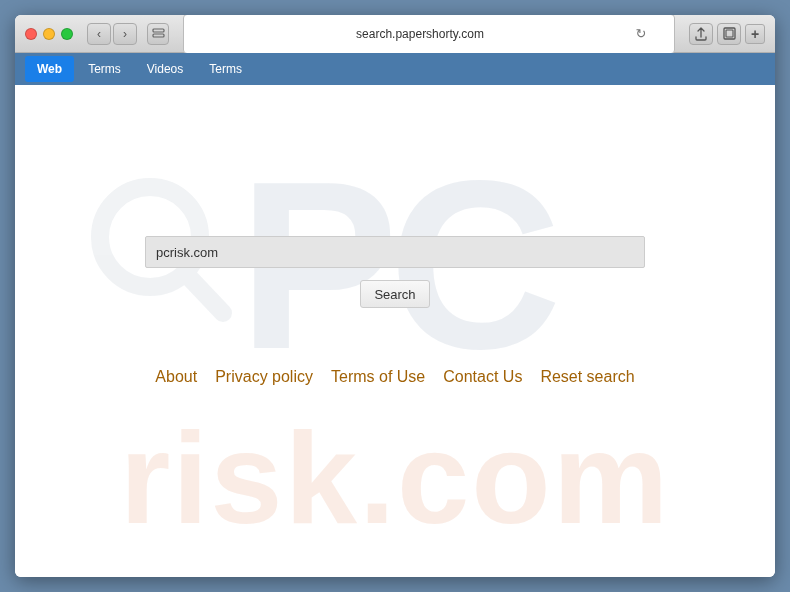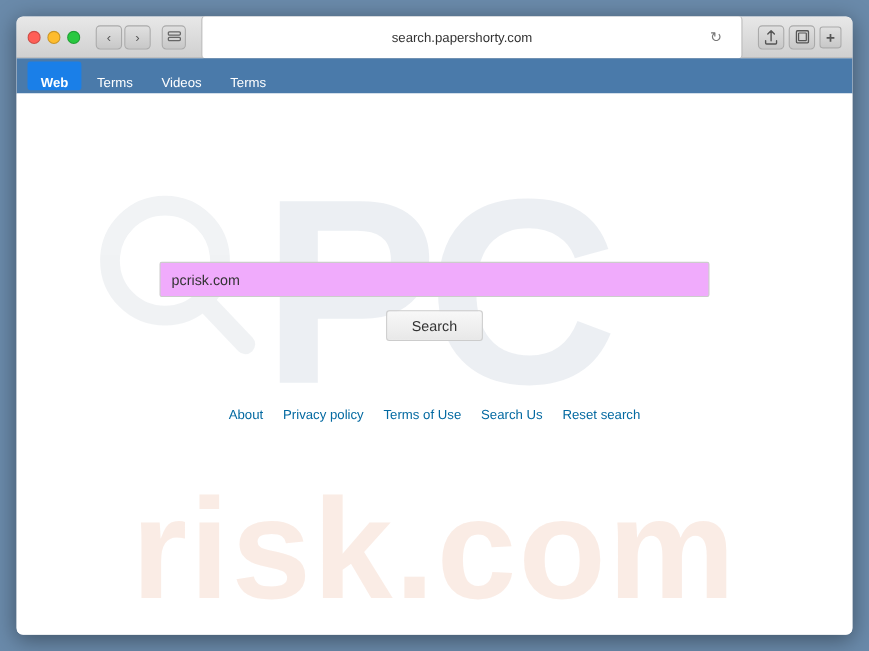--- a/index.html
+++ b/index.html
@@ -80,21 +80,21 @@
       margin-left: 2px;
     }
     .url-bar {
       flex: 1;
       height: 40px;
       background: #fff;
       border: 1px solid #bbb;
       border-radius: 4px;
       display: flex;
       align-items: center;
-      padding: 0 14px;
+      padding: 0 24px;
       font-size: 12px;
       color: #333;
       margin: 0 6px;
     }
     .url-text {
       flex: 1;
       text-align: center;
       font-size: 12px;
       color: #333;
     }
@@ -147,21 +147,21 @@
       display: flex;
       align-items: center;
       padding: 0 10px;
       gap: 2px;
       flex-shrink: 0;
     }
     .nav-tab {
       height: 26px;
       padding: 0 12px;
       display: flex;
-      align-items: flex-end;
+      align-items: center;
       font-size: 12px;
       color: #fff;
       cursor: pointer;
       border-radius: 3px;
       font-weight: 400;
     }
     .nav-tab.active {
       background: #1a7fe8;
       color: #fff;
       font-weight: 600;
@@ -194,21 +194,21 @@
       transform: translateX(-50%);
       font-size: 240px;
       font-weight: 900;
       color: rgba(200,210,220,0.35);
       letter-spacing: -10px;
       line-height: 1;
       font-family: Arial Black, sans-serif;
     }
     .watermark-risk {
       position: absolute;
-      bottom: 13px;
+      bottom: 34px;
       left: 50%;
       transform: translateX(-50%);
       font-size: 130px;
       font-weight: 900;
       color: rgba(240,200,180,0.35);
       letter-spacing: 2px;
       line-height: 1;
       font-family: Arial Black, sans-serif;
       white-space: nowrap;
     }
@@ -243,46 +243,46 @@
     }
     .search-input {
       width: 500px;
       height: 32px;
       border: 1px solid #ccc;
       border-radius: 2px;
       padding: 0 10px;
       font-size: 13px;
       color: #333;
       outline: none;
-      background: #f0abfc;
+      background: #e5e5e5;
     }
     .search-button {
-      width: 88px;
+      width: 70px;
       height: 28px;
       background: linear-gradient(to bottom, #f8f8f8, #e8e8e8);
       border: 1px solid #ccc;
       border-radius: 3px;
       font-size: 13px;
       color: #333;
       cursor: pointer;
       display: flex;
       align-items: center;
       justify-content: center;
     }
     
     .footer-links {
       position: relative;
       z-index: 2;
       display: flex;
       gap: 18px;
       margin-top: 60px;
     }
     .footer-link {
-      font-size: 12px;
-      color: #0369a1;
+      font-size: 16px;
+      color: #a16207;
       text-decoration: none;
       cursor: pointer;
     }
   </style>
 </head>
 <body>
 
 <div class="browser-window">
 
   <div class="title-bar">
@@ -352,17 +352,17 @@
       <input class="search-input" type="text" value="pcrisk.com" style="">
       <button class="search-button">
         <span>Search</span>
       </button>
     </div>
 
     <div class="footer-links">
       <a class="footer-link">About</a>
       <a class="footer-link">Privacy policy</a>
       <a class="footer-link">Terms of Use</a>
-      <a class="footer-link">Search Us</a>
+      <a class="footer-link">Contact Us</a>
       <a class="footer-link">Reset search</a>
     </div>
   </div>
 </div>
 
 </body></html>

